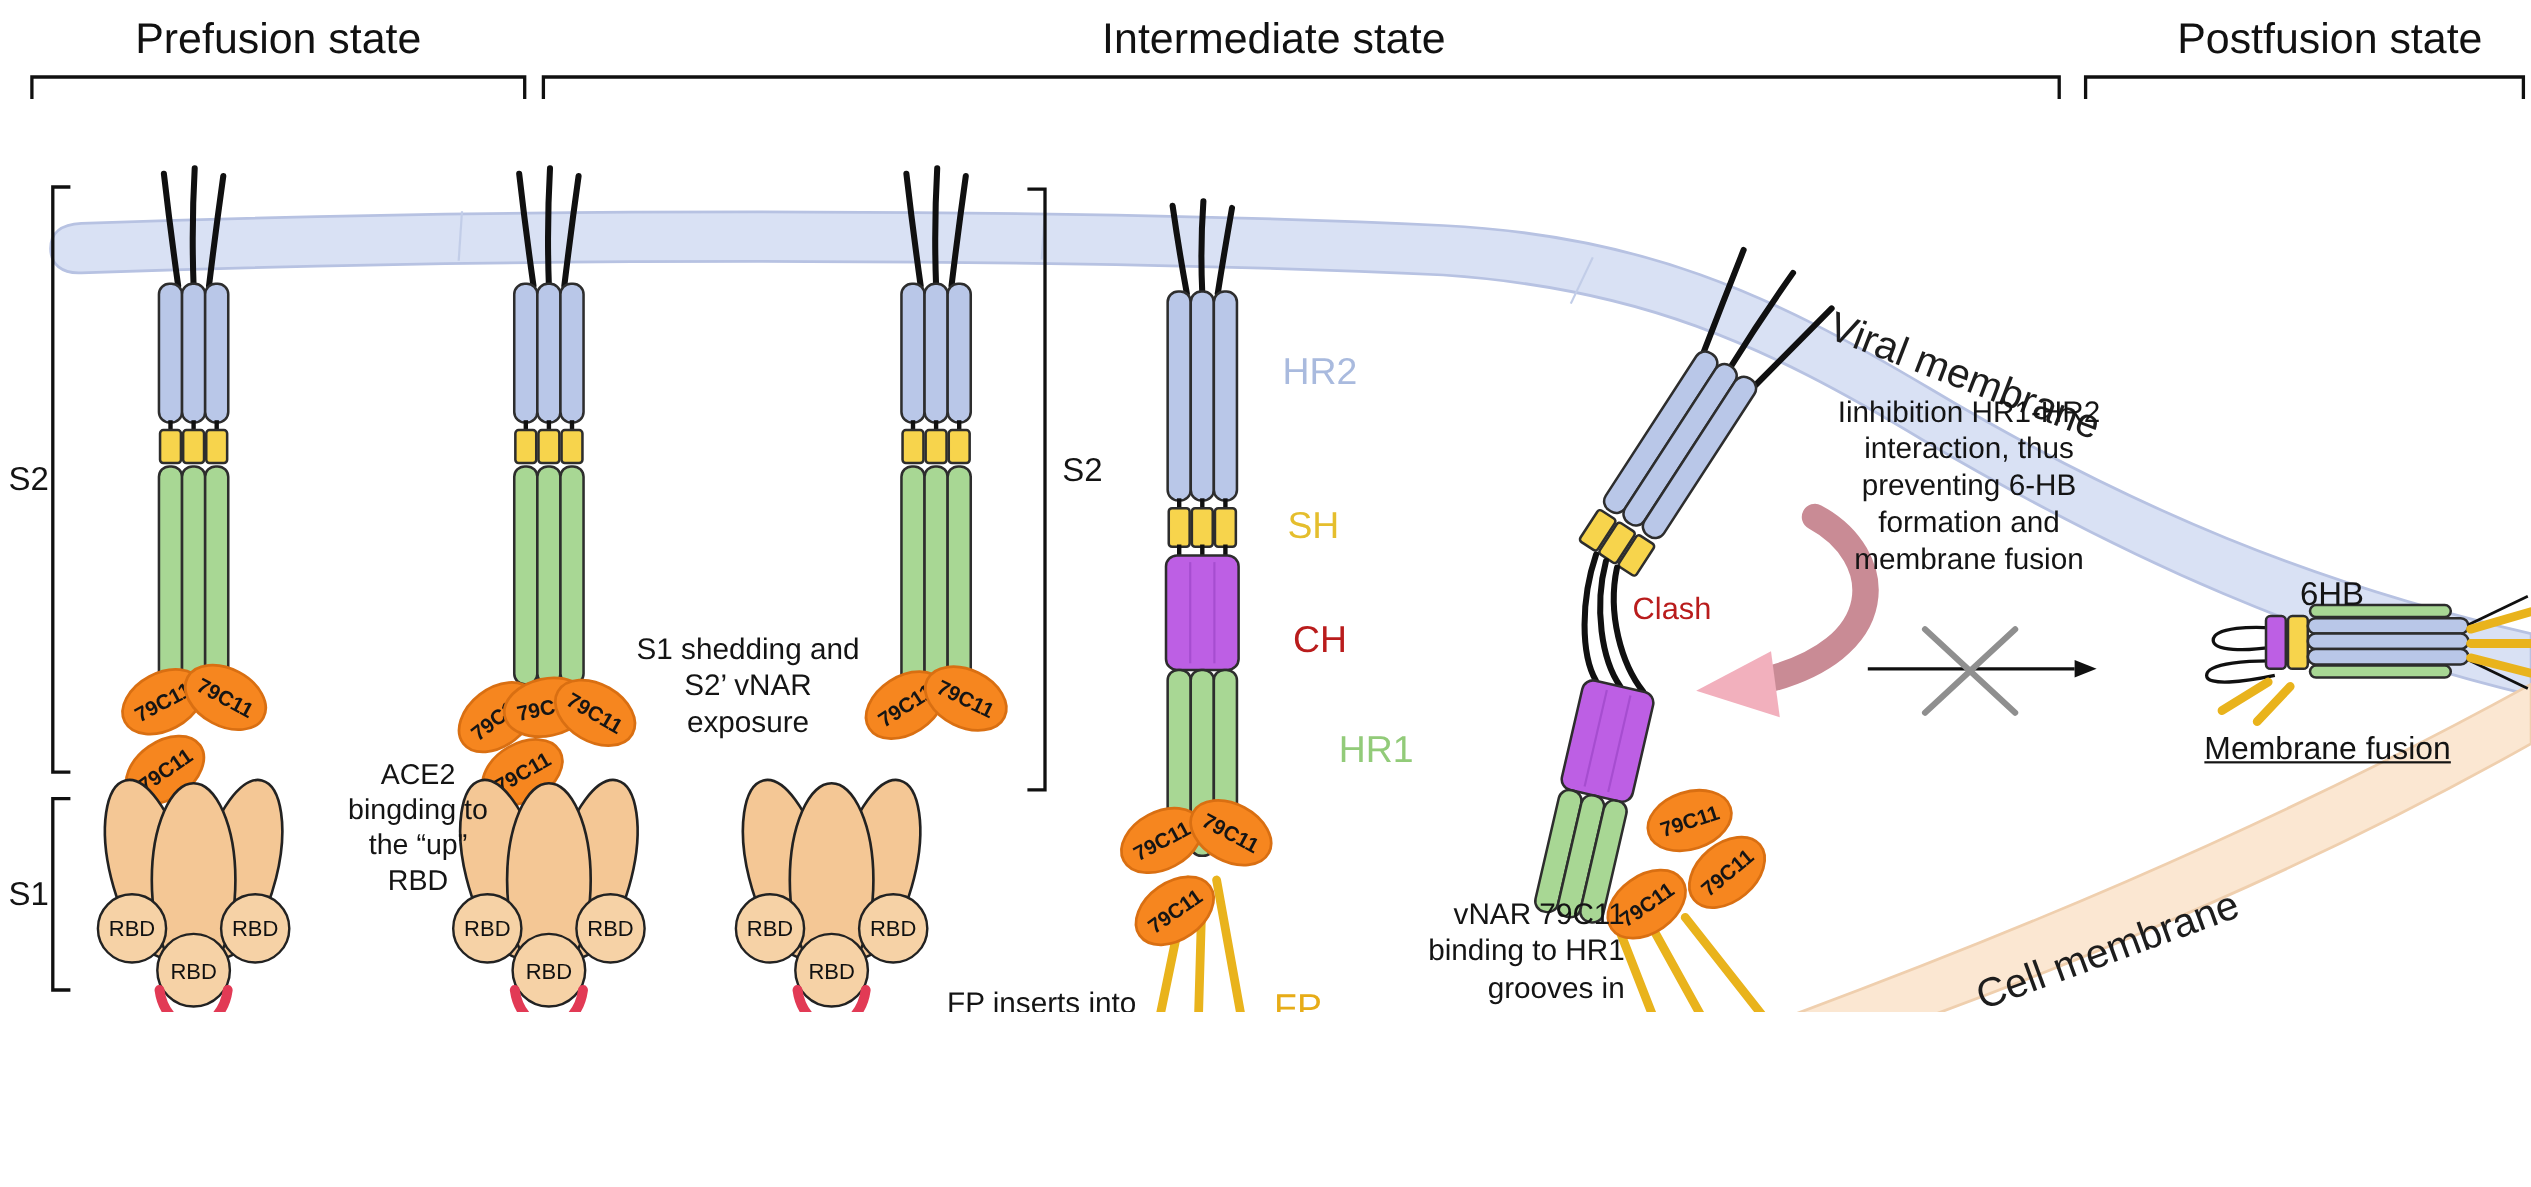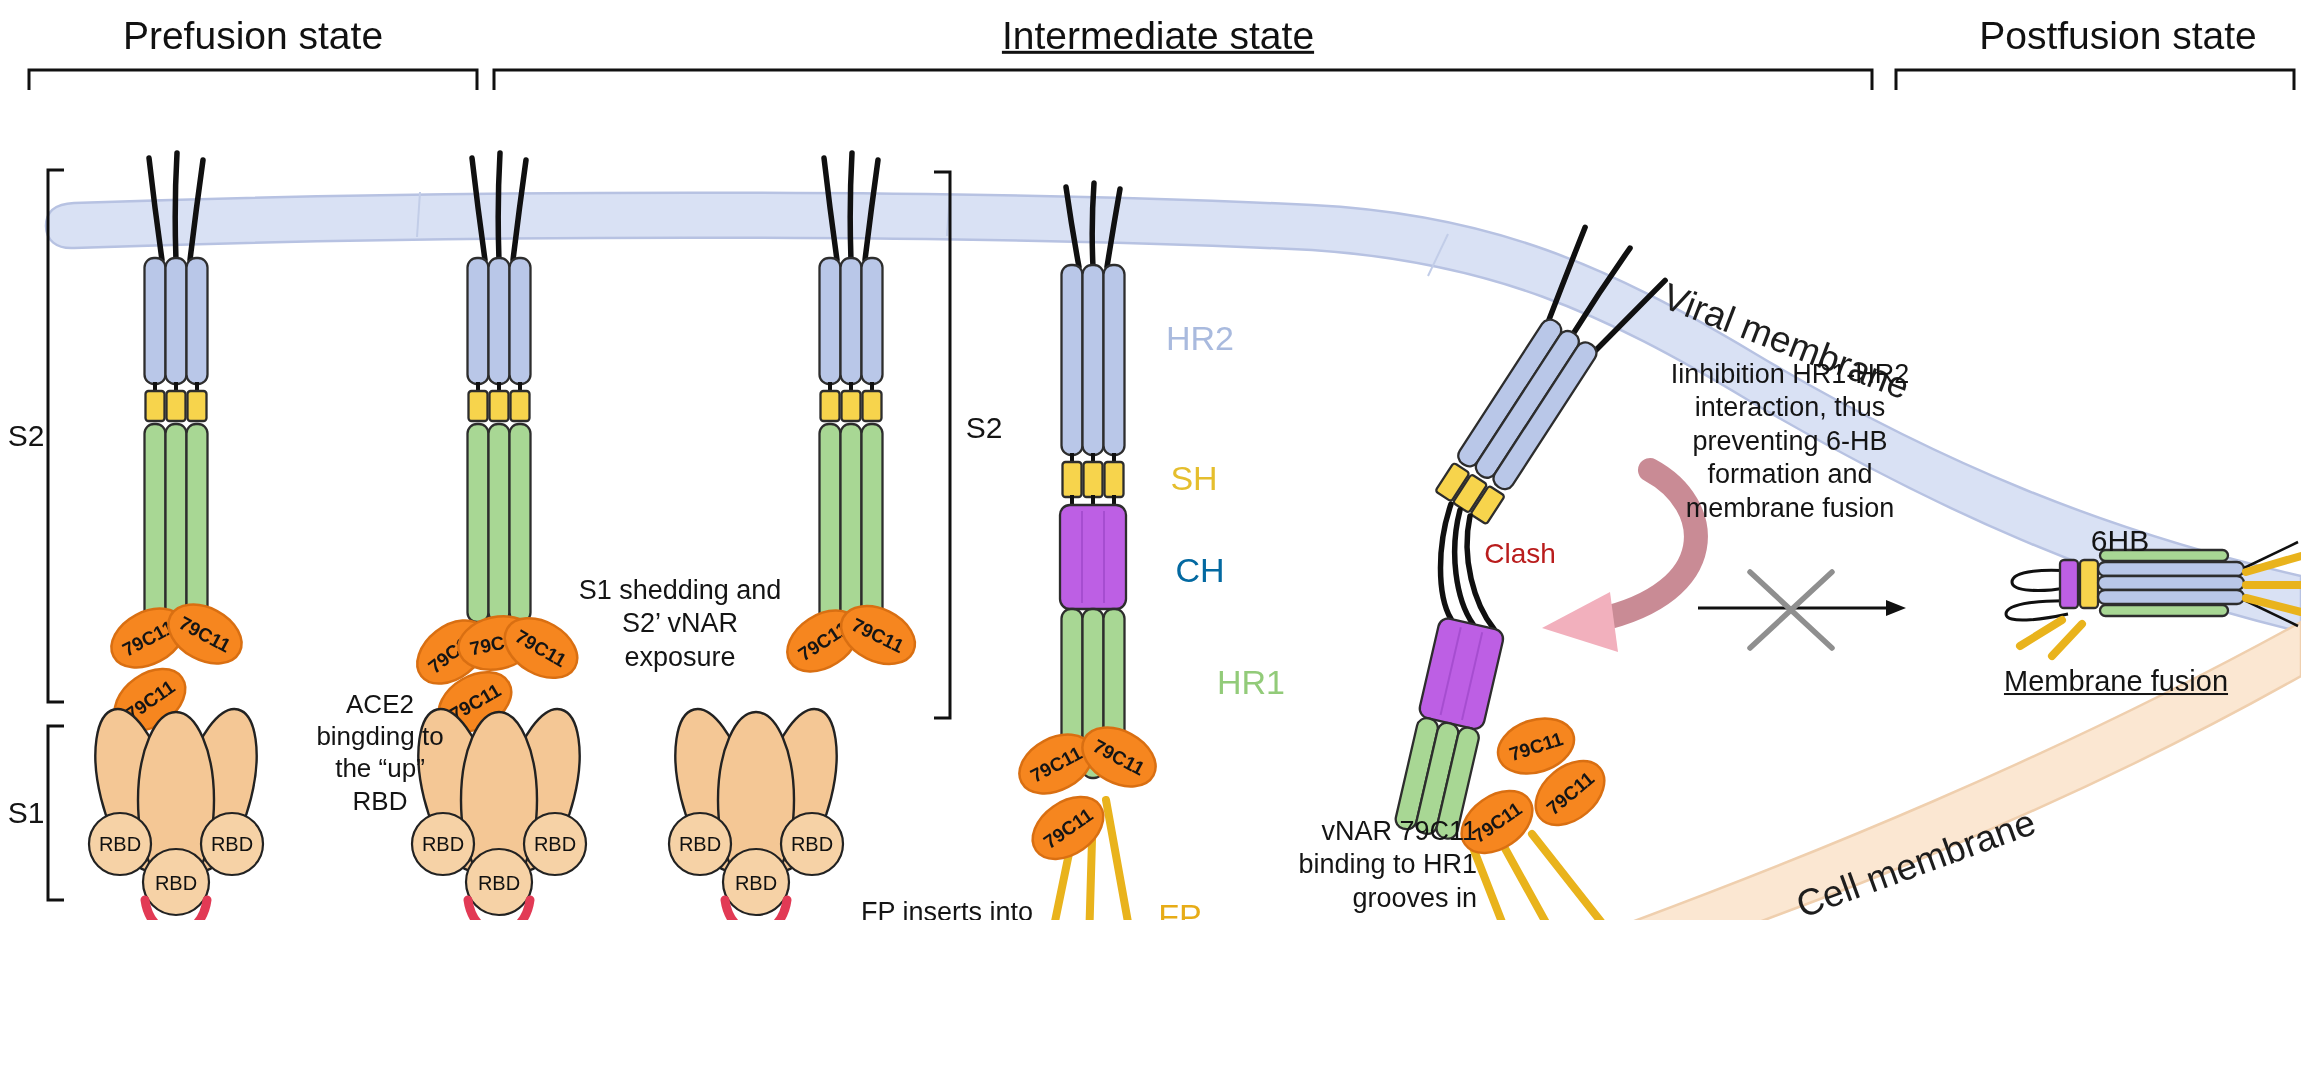--- a/index.html
+++ b/index.html
@@ -231,21 +231,21 @@
     <rect class="hr2" x="2098" y="590" width="146" height="14" rx="7"></rect>
     <path class="blk" stroke-width="2.5" d="M 2244 568 L 2298 542"></path>
     <path class="blk" stroke-width="2.5" d="M 2244 600 L 2298 626"></path>
     <path class="fpl" stroke-width="5" d="M 2246 572 L 2301 556"></path>
     <path class="fpl" stroke-width="5" d="M 2246 585 L 2301 585"></path>
     <path class="fpl" stroke-width="5" d="M 2246 598 L 2301 612"></path>
   </g>
 </svg>
 
 <div class="t hdr nowrap" style="left:253px; top:36px;">Prefusion state</div>
-<div class="t hdr nowrap" style="left:1158px; top:36px;text-decoration:underline;">Intermediate state</div>
+<div class="t hdr nowrap" style="left:1158px; top:36px;">Intermediate state</div>
 <div class="t hdr nowrap" style="left:2094px; top:36px;margin-left:24px;">Postfusion state</div>
 
 <div class="t rot-v nowrap" style="left:1786px; top:342px;">Viral membrane</div>
 <div class="t rot-c nowrap" style="left:1916px; top:864px;">Cell membrane</div>
 
 <div class="t side nowrap" style="left:26px; top:436px;">S2</div>
 <div class="t side nowrap" style="left:26px; top:813px;">S1</div>
 <div class="t side nowrap" style="left:984px; top:428px;">S2</div>
 
 <div class="t side nowrap" style="left:296px; top:955px;">ACE2</div>
@@ -255,17 +255,17 @@
 <div class="t ann" style="left:947px; top:929px; width:200px;">FP inserts into cell membrance</div>
 <div class="t ann" style="left:1352px; top:882px; width:250px;text-align:right;">vNAR 79C11 binding to HR1 grooves in intermediate S</div>
 <div class="t ann" style="left:1790px; top:442px; width:300px;">Iinhibition HR1-HR2 interaction, thus preventing 6-HB formation and membrane fusion</div>
 
 <div class="t clash-t nowrap" style="left:1520px; top:554px;">Clash</div>
 <div class="t hb nowrap" style="left:2120px; top:541px;">6HB</div>
 <div class="t mf nowrap" style="left:2116px; top:682px;">Membrane fusion</div>
 
 <div class="t dom nowrap" style="left:1200px; top:338px; color:#a9bade;">HR2</div>
 <div class="t dom nowrap" style="left:1194px; top:478px; color:#e5be2d;">SH</div>
-<div class="t dom nowrap" style="left:1200px; top:570px; color:#0369a1;">CH</div>
+<div class="t dom nowrap" style="left:1200px; top:582px; color:#b91c1c;">CH</div>
 <div class="t dom nowrap" style="left:1251px; top:682px; color:#92cb79;">HR1</div>
 <div class="t dom nowrap" style="left:1180px; top:916px; color:#e7ac17;">FP</div>
 
 </div>
 
 </body></html>

